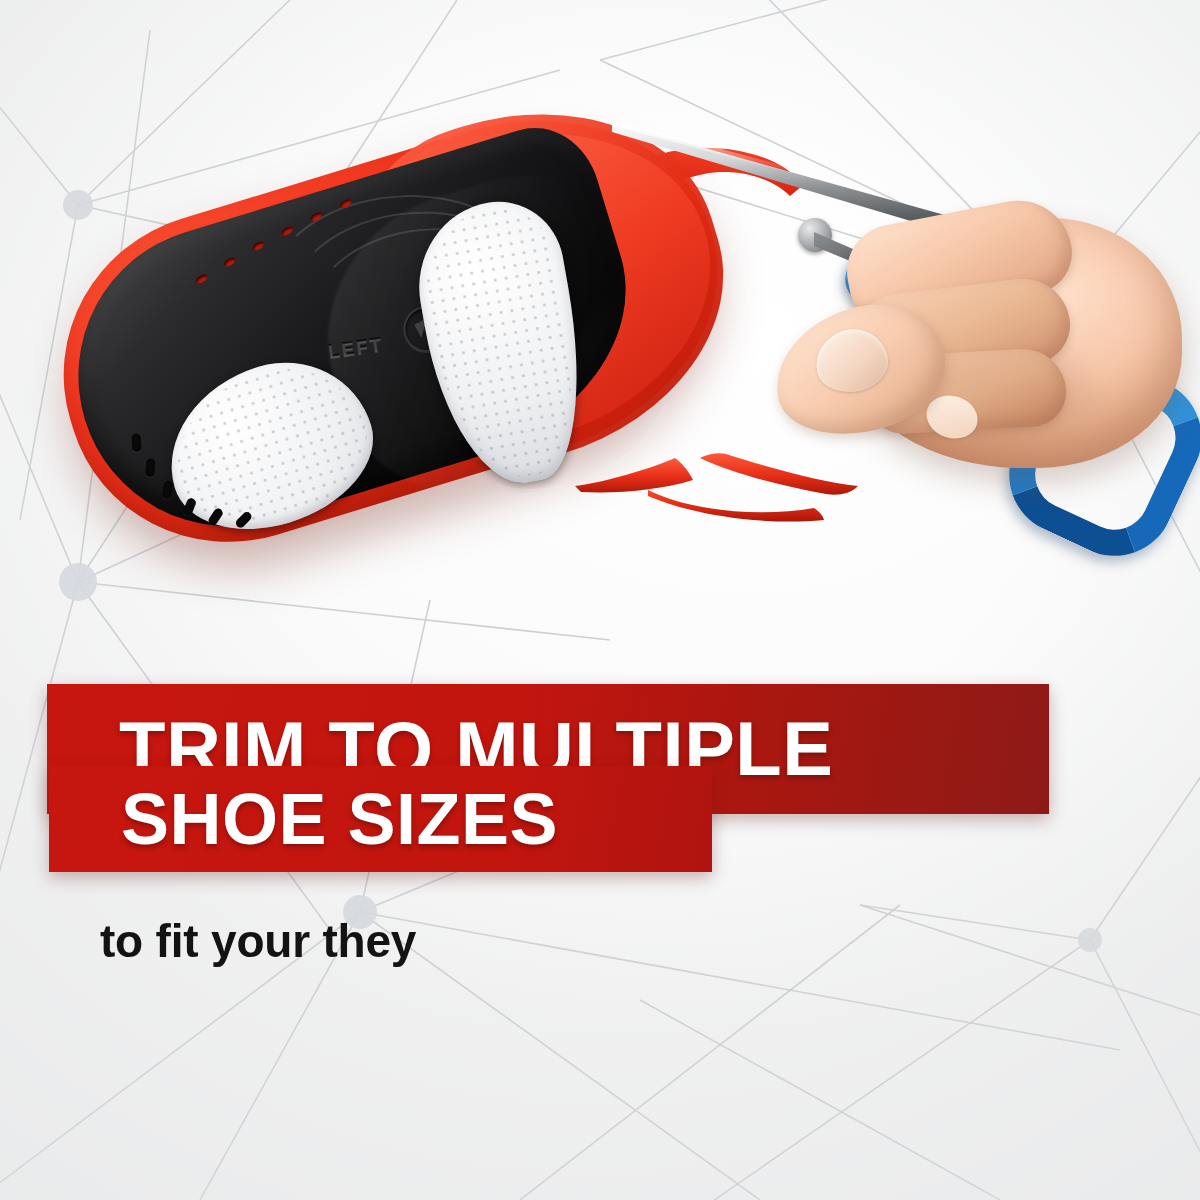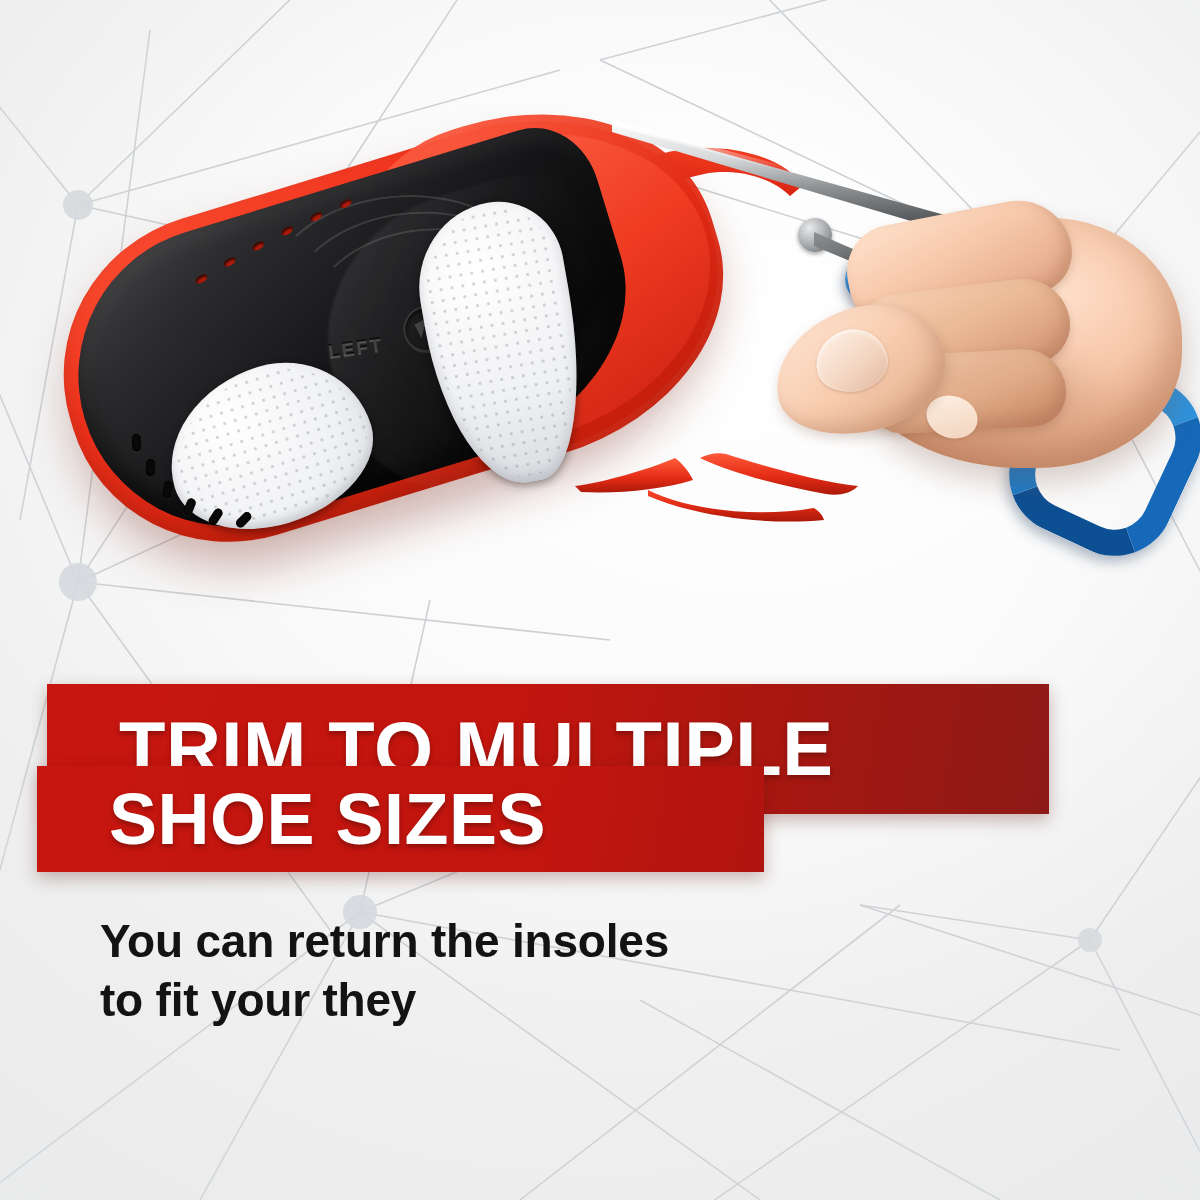--- a/index.html
+++ b/index.html
@@ -243,21 +243,21 @@
     font-weight:700;letter-spacing:.5px;
     display:flex;align-items:center;
     box-shadow:0 6px 16px rgba(90,20,12,.30);
   }
   .banner-1{
     left:47px;top:636px;width:1002px;height:130px;
     background:linear-gradient(100deg,#c6160f 0%, #c2150e 46%, #a81710 72%, #8d1a17 100%);
     margin-top:48px;
   }
   .banner-2{
-    left:37px;top:766px;width:727px;height:106px;
+    left:49px;top:766px;width:663px;height:106px;
     background:linear-gradient(100deg,#c6160f 0%, #c1150e 70%, #b01410 100%);
   }
   .headline{
     font-size:76px;line-height:1;margin-left:72px;
     text-shadow:0 3px 5px rgba(70,10,6,.45);
     white-space:nowrap;
   }
   .banner-2 .headline{font-size:72px;margin-left:72px;}
 
   
@@ -391,17 +391,16 @@
   </div>
 
   <div class="banner banner-1">
     <div class="headline">TRIM TO MULTIPLE</div>
   </div>
   <div class="banner banner-2">
     <div class="headline">SHOE SIZES</div>
   </div>
 
   <div class="body-copy">
-    <span>You can return the insoles</span>
     <span>to fit your they</span>
   </div>
 
 </div>
 
 </body></html>

